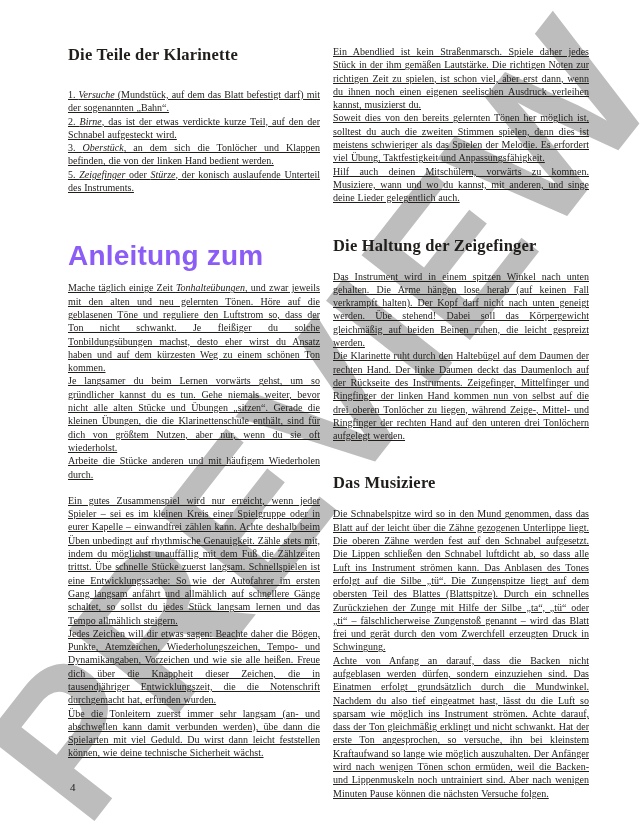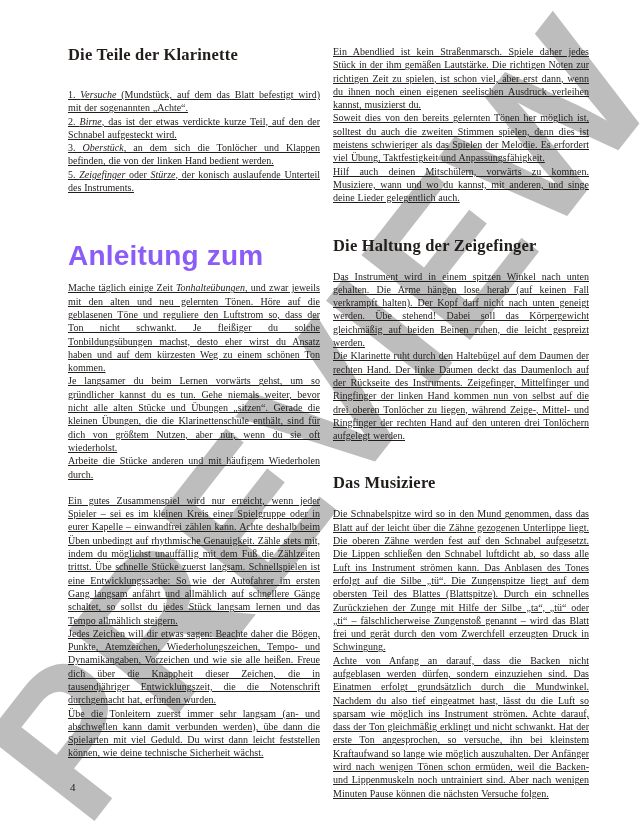--- a/index.html
+++ b/index.html
@@ -70,21 +70,21 @@
 </head>
 <body>
 
 <div class="page">
 
   <div class="watermark">PREVIEW</div>
 
   <div class="col col-left">
     <h2 class="sect">Die Teile der Klarinette</h2>
 
-    <p class="body"><span>1. </span><span class="term">Versuche</span><span> (Mundstück, auf dem das Blatt befestigt wird) mit der sogenannten „Achte“.</span></p>
+    <p class="body"><span>1. </span><span class="term">Versuche</span><span> (Mundstück, auf dem das Blatt befestigt darf) mit der sogenannten „Bahn“.</span></p>
     <p class="body"><span>2. </span><span class="term">Birne</span><span>, das ist der etwas verdickte kurze Teil, auf den der Schnabel aufgesteckt wird.</span></p>
     <p class="body"><span>3. </span><span class="term">Oberstück</span><span>, an dem sich die Tonlöcher und Klappen befinden, die von der linken Hand bedient werden.</span></p>
     <p class="body"><span>5. </span><span class="term">Zeigefinger</span><span> oder </span><span class="term">Stürze</span><span>, der konisch auslaufende Unterteil des Instruments.</span></p>
 
     <h1 class="chapter"><span>Anleitung zum</span><br></h1>
 
     <p class="body"><span>Mache täglich einige Zeit </span><span class="ital">Tonhalteübungen</span><span>, und zwar jeweils mit den alten und neu gelernten Tönen. Höre auf die geblasenen Töne und reguliere den Luftstrom so, dass der Ton nicht schwankt. Je fleißiger du solche Tonbildungsübungen machst, desto eher wirst du Ansatz haben und auf dem kürzesten Weg zu einem schönen Ton kommen.</span></p>
     <p class="body">Je langsamer du beim Lernen vorwärts gehst, um so gründlicher kannst du es tun. Gehe niemals weiter, bevor nicht alle alten Stücke und Übungen „sitzen“. Gerade die kleinen Übungen, die die Klarinettenschule enthält, sind für dich von größtem Nutzen, aber nur, wenn du sie oft wiederholst.</p>
     <p class="body">Arbeite die Stücke anderen und mit häufigem Wiederholen durch.</p>
     <p class="body gap">Ein gutes Zusammenspiel wird nur erreicht, wenn jeder Spieler – sei es im kleinen Kreis einer Spielgruppe oder in eurer Kapelle – einwandfrei zählen kann. Achte deshalb beim Üben unbedingt auf rhythmische Genauigkeit. Zähle stets mit, indem du möglichst unauffällig mit dem Fuß die Zählzeiten trittst. Übe schnelle Stücke zuerst langsam. Schnellspielen ist eine Entwicklungssache: So wie der Autofahrer im ersten Gang langsam anfährt und allmählich auf schnellere Gänge schaltet, so sollst du jedes Stück langsam lernen und das Tempo allmählich steigern.</p>

